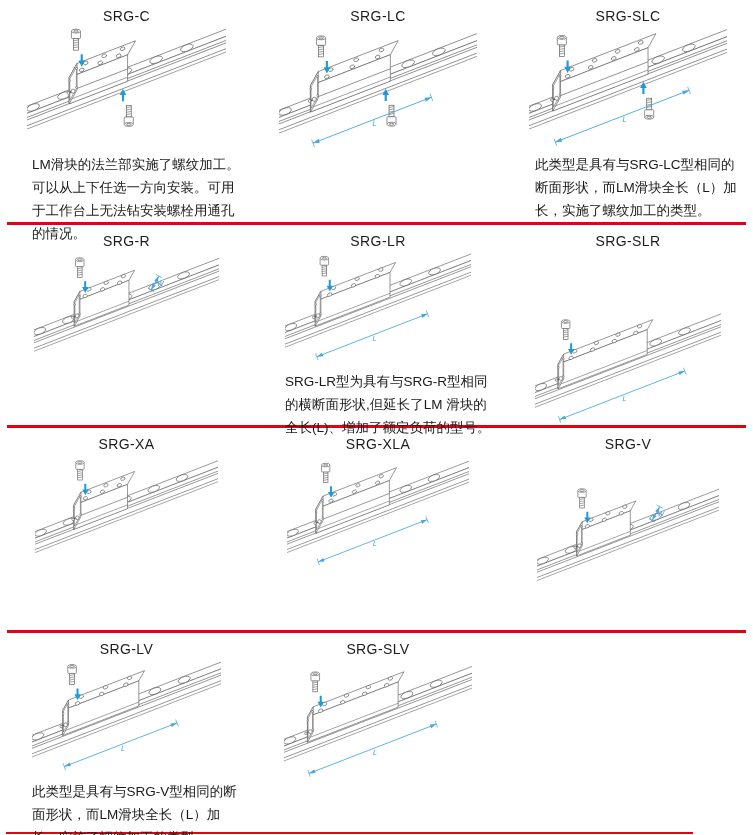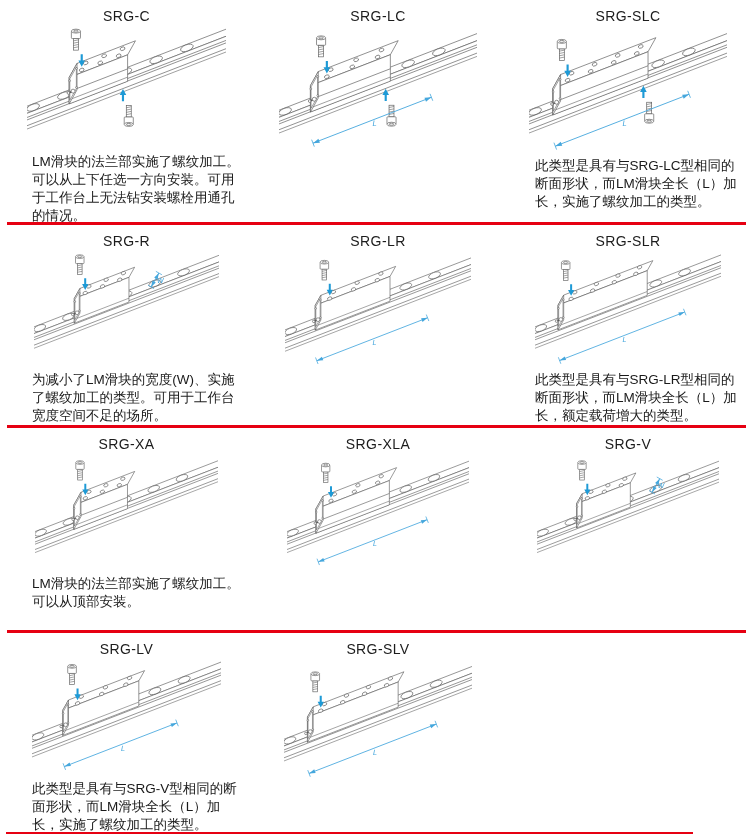--- a/index.html
+++ b/index.html
@@ -1,28 +1,28 @@
 <!DOCTYPE html>
 <html><head>
 <meta charset="utf-8">
 <style>
   html,body{margin:0;padding:0;background:#ffffff;}
   body{width:753px;height:835px;overflow:hidden;
        font-family:"Liberation Sans","DejaVu Sans",sans-serif;color:#1a1a1a;}
   .section{width:753px;}
   .row{display:flex;width:100%;height:100%;}
   .cell{display:flex;flex-direction:column;align-items:center;box-sizing:border-box;}
-  .cell.c1{width:253px;} .cell.c2{width:250px;} .cell.c3{width:250px;}
+  .cell.c1{width:253px;} .cell.c2{width:250px;} .cell.c3{width:250px;justify-content:space-between;}
   .cell-title{margin-top:8px;font-size:14px;letter-spacing:.4px;color:#1c1c1c;height:20px;}
   .illus{width:100%;display:flex;justify-content:center;align-items:flex-start;}
   .illus svg{height:100%;}
   .sec1{height:222px;} .sec2{height:200px;} .sec3{height:202px;} .sec4{height:197px;}
   .sec1 .illus{height:124px;} .sec2 .illus{height:116px;}
   .sec3 .illus{height:114px;} .sec4 .illus{height:118px;}
-  .cell-desc{align-self:stretch;padding:5px 10px 0 32px;font-size:13.5px;line-height:18px;text-align:left;}
+  .cell-desc{align-self:stretch;padding:5px 10px 0 32px;font-size:13.5px;line-height:23px;text-align:left;}
   .divider{height:3px;background:#e60012;margin:0 7px;}
   .bottom-line{height:2px;background:#e60012;margin:2px 0 0 6px;width:687px;}
 </style>
 </head>
 <body>
 
 <div class="section sec1">
   <div class="row">
     <div class="cell c1">
       <div class="cell-title">SRG-C</div>
@@ -254,21 +254,20 @@
             <ellipse cx="59.2" cy="8.6" rx="5.5" ry="2.4" fill="#fff" stroke="#5a5a5a" stroke-width="0.8"></ellipse>
             <ellipse cx="59.2" cy="8.6" rx="2.8" ry="1.2" fill="none" stroke="#5a5a5a" stroke-width="0.8"></ellipse>
             <line x1="151.4" y1="47.8" x2="161.5" y2="29.8" stroke="#45a7dd" stroke-width="1.1"></line>
             <line x1="147.5" y1="45.6" x2="155.3" y2="50.0" stroke="#45a7dd" stroke-width="1"></line>
             <line x1="157.6" y1="27.6" x2="165.4" y2="32.0" stroke="#45a7dd" stroke-width="1"></line>
             <polygon points="151.4,47.8 157.5,42.0 153.1,39.6" fill="#45a7dd"></polygon>
             <polygon points="161.5,29.8 159.8,38.0 155.4,35.6" fill="#45a7dd"></polygon>
             <text x="163.4" y="42.7" font-size="9" font-style="italic" fill="#45a7dd" text-anchor="middle" font-family="DejaVu Sans, sans-serif">W</text>
           </svg>
         </div>
-      <div class="cell-desc">为减小了LM滑块的宽度(W)、实施了螺纹加工的类型。可用于工作台宽度空间不足的场所。</div>
     </div>
     <div class="cell c2">
       <div class="cell-title">SRG-LR</div>
       <div class="illus">
           <svg viewBox="0 0 240 150" xmlns="http://www.w3.org/2000/svg">
             <polygon points="-70.1,135.2 246.1,12.8 252.3,1.8 -63.9,124.2" fill="#fff" stroke="#5a5a5a" stroke-width="0.8"></polygon>
             <polygon points="-70.1,135.2 246.1,12.8 246.1,27.8 -70.1,150.2" fill="#fff" stroke="#5a5a5a" stroke-width="0.8"></polygon>
             <line x1="-70.1" y1="140.2" x2="246.1" y2="17.8" stroke="#5a5a5a" stroke-width="0.8"></line>
             <line x1="-70.1" y1="143.2" x2="246.1" y2="20.8" stroke="#5a5a5a" stroke-width="0.8"></line>
             <line x1="-70.1" y1="154.2" x2="246.1" y2="31.8" stroke="#5a5a5a" stroke-width="0.7"></line>
@@ -306,20 +305,21 @@
             <ellipse cx="50.9" cy="11.9" rx="5.5" ry="2.4" fill="#fff" stroke="#5a5a5a" stroke-width="0.8"></ellipse>
             <ellipse cx="50.9" cy="11.9" rx="2.8" ry="1.2" fill="none" stroke="#5a5a5a" stroke-width="0.8"></ellipse>
             <line x1="41.1" y1="139.3" x2="184.3" y2="83.8" stroke="#45a7dd" stroke-width="1.1"></line>
             <line x1="39.5" y1="135.1" x2="42.7" y2="143.5" stroke="#45a7dd" stroke-width="1"></line>
             <line x1="182.7" y1="79.6" x2="186.0" y2="88.0" stroke="#45a7dd" stroke-width="1"></line>
             <polygon points="41.1,139.3 49.5,138.7 47.7,134.1" fill="#45a7dd"></polygon>
             <polygon points="184.3,83.8 177.8,89.1 176.0,84.4" fill="#45a7dd"></polygon>
             <text x="115.6" y="119.0" font-size="9" font-style="italic" fill="#45a7dd" text-anchor="middle" font-family="DejaVu Sans, sans-serif">L</text>
           </svg>
         </div>
+      <div class="cell-desc">SRG-LR型为具有与SRG-R型相同的横断面形状,但延长了LM 滑块的全长(L)、增加了额定负荷的型号。</div>
     </div>
     <div class="cell c3">
       <div class="cell-title">SRG-SLR</div>
       <div class="illus">
           <svg viewBox="0 0 240 150" xmlns="http://www.w3.org/2000/svg">
             <polygon points="-70.1,135.2 246.1,12.8 252.3,1.8 -63.9,124.2" fill="#fff" stroke="#5a5a5a" stroke-width="0.8"></polygon>
             <polygon points="-70.1,135.2 246.1,12.8 246.1,27.8 -70.1,150.2" fill="#fff" stroke="#5a5a5a" stroke-width="0.8"></polygon>
             <line x1="-70.1" y1="140.2" x2="246.1" y2="17.8" stroke="#5a5a5a" stroke-width="0.8"></line>
             <line x1="-70.1" y1="143.2" x2="246.1" y2="20.8" stroke="#5a5a5a" stroke-width="0.8"></line>
             <line x1="-70.1" y1="154.2" x2="246.1" y2="31.8" stroke="#5a5a5a" stroke-width="0.7"></line>
@@ -359,21 +359,20 @@
             <ellipse cx="39.7" cy="16.2" rx="5.5" ry="2.4" fill="#fff" stroke="#5a5a5a" stroke-width="0.8"></ellipse>
             <ellipse cx="39.7" cy="16.2" rx="2.8" ry="1.2" fill="none" stroke="#5a5a5a" stroke-width="0.8"></ellipse>
             <line x1="31.8" y1="142.9" x2="193.6" y2="80.2" stroke="#45a7dd" stroke-width="1.1"></line>
             <line x1="30.2" y1="138.7" x2="33.4" y2="147.1" stroke="#45a7dd" stroke-width="1"></line>
             <line x1="192.0" y1="76.0" x2="195.3" y2="84.4" stroke="#45a7dd" stroke-width="1"></line>
             <polygon points="31.8,142.9 40.2,142.3 38.4,137.7" fill="#45a7dd"></polygon>
             <polygon points="193.6,80.2 187.1,85.5 185.3,80.8" fill="#45a7dd"></polygon>
             <text x="115.6" y="119.0" font-size="9" font-style="italic" fill="#45a7dd" text-anchor="middle" font-family="DejaVu Sans, sans-serif">L</text>
           </svg>
         </div>
-      <div class="cell-desc">此类型是具有与SRG-LR型相同的断面形状，而LM滑块全长（L）加长，额定载荷增大的类型。</div>
     </div>
   </div>
 </div>
 <div class="divider"></div>
 
 <div class="section sec3">
   <div class="row">
     <div class="cell c1">
       <div class="cell-title">SRG-XA</div>
       <div class="illus">
@@ -412,21 +411,20 @@
             <rect x="56.2" y="17.6" width="6" height="14" fill="#fff" stroke="#5a5a5a" stroke-width="0.8"></rect>
             <line x1="56.2" y1="20.4" x2="62.2" y2="19.2" stroke="#5a5a5a" stroke-width="0.7"></line>
             <line x1="56.2" y1="23.2" x2="62.2" y2="22.0" stroke="#5a5a5a" stroke-width="0.7"></line>
             <line x1="56.2" y1="26.0" x2="62.2" y2="24.8" stroke="#5a5a5a" stroke-width="0.7"></line>
             <line x1="56.2" y1="28.8" x2="62.2" y2="27.6" stroke="#5a5a5a" stroke-width="0.7"></line>
             <rect x="53.7" y="8.6" width="11" height="9" rx="1" fill="#fff" stroke="#5a5a5a" stroke-width="0.8"></rect>
             <ellipse cx="59.2" cy="8.6" rx="5.5" ry="2.4" fill="#fff" stroke="#5a5a5a" stroke-width="0.8"></ellipse>
             <ellipse cx="59.2" cy="8.6" rx="2.8" ry="1.2" fill="none" stroke="#5a5a5a" stroke-width="0.8"></ellipse>
           </svg>
         </div>
-      <div class="cell-desc">LM滑块的法兰部实施了螺纹加工。可以从顶部安装。</div>
     </div>
     <div class="cell c2">
       <div class="cell-title">SRG-XLA</div>
       <div class="illus">
           <svg viewBox="0 0 240 150" xmlns="http://www.w3.org/2000/svg">
             <polygon points="-70.1,135.2 246.1,12.8 252.3,1.8 -63.9,124.2" fill="#fff" stroke="#5a5a5a" stroke-width="0.8"></polygon>
             <polygon points="-70.1,135.2 246.1,12.8 246.1,27.8 -70.1,150.2" fill="#fff" stroke="#5a5a5a" stroke-width="0.8"></polygon>
             <line x1="-70.1" y1="140.2" x2="246.1" y2="17.8" stroke="#5a5a5a" stroke-width="0.8"></line>
             <line x1="-70.1" y1="143.2" x2="246.1" y2="20.8" stroke="#5a5a5a" stroke-width="0.8"></line>
             <line x1="-70.1" y1="154.2" x2="246.1" y2="31.8" stroke="#5a5a5a" stroke-width="0.7"></line>

